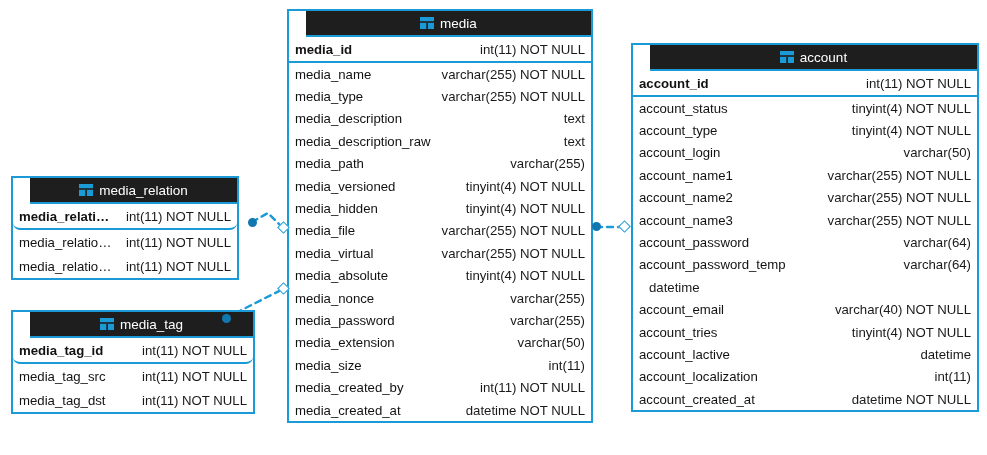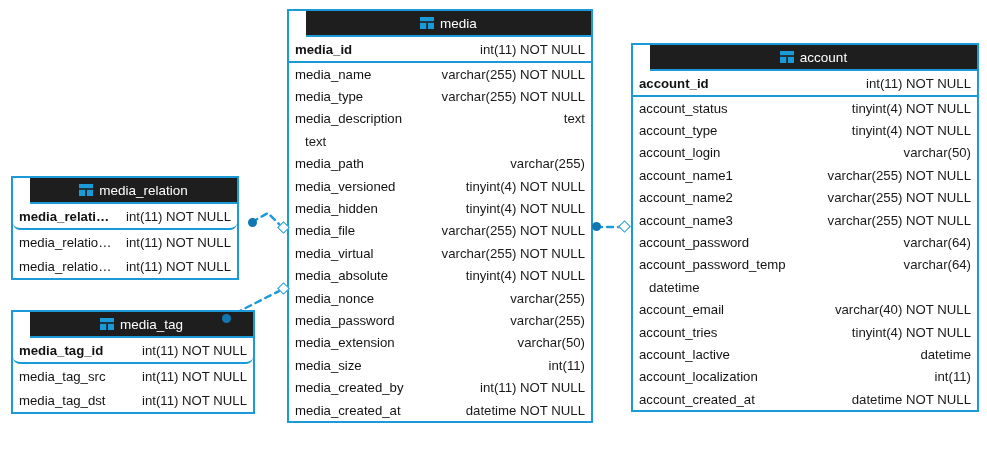--- a/index.html
+++ b/index.html
@@ -119,20 +119,21 @@
         </div>
       <div class="row">
           <span class="col-name">media_type</span>
           <span class="col-type">varchar(255) NOT NULL</span>
         </div>
       <div class="row">
           <span class="col-name">media_description</span>
           <span class="col-type">text</span>
         </div>
       <div class="row">
+          <span class="col-name">media_description_raw</span>
           <span class="col-type">text</span>
         </div>
       <div class="row">
           <span class="col-name">media_path</span>
           <span class="col-type">varchar(255)</span>
         </div>
       <div class="row">
           <span class="col-name">media_versioned</span>
           <span class="col-type">tinyint(4) NOT NULL</span>
         </div>

